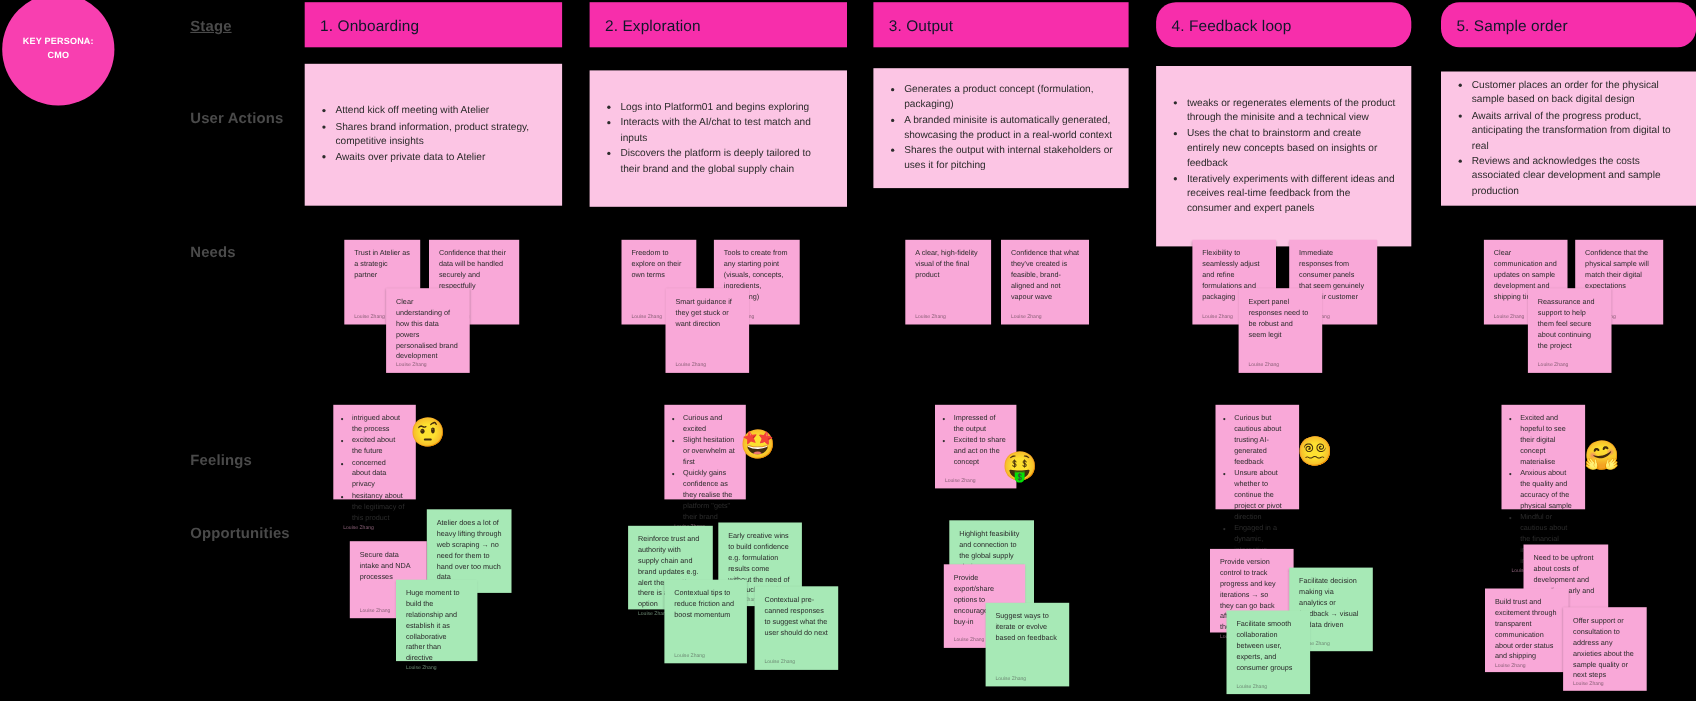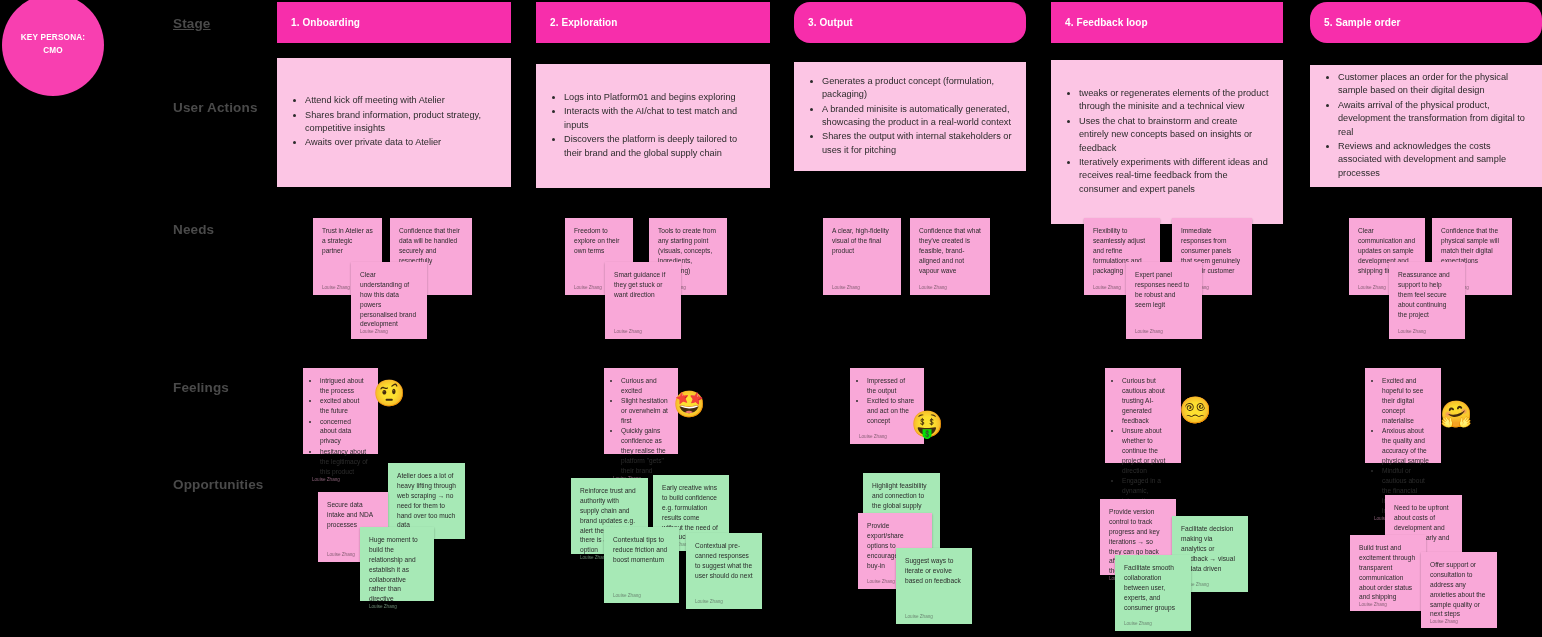--- a/index.html
+++ b/index.html
@@ -45,23 +45,23 @@
   
   .stage-chip {
     position: absolute;
     top: 2px;
     height: 41px;
     background: #F72EAB;
     display: flex; align-items: center;
     padding-left: 14px;
   }
   .stage-chip span {
-    color: #ffffff;
-    font-size: 10px;
-    font-weight: 700;
+    color: #0f172a;
+    font-size: 14px;
+    font-weight: 400;
     letter-spacing: .1px;
   }
 
   
   .actions-panel {
     position: absolute;
     background: #FCC5E4;
     display: flex; align-items: center;
   }
   .actions-panel ul {
@@ -115,34 +115,34 @@
 
   <div class="persona">
     <span>KEY PERSONA:</span>
     <span>CMO</span>
   </div>
 
   <div id="row-labels">
       <div class="row-label" style="top: 16px; text-decoration: underline;">Stage</div>
       <div class="row-label" style="top: 100px;">User Actions</div>
       <div class="row-label" style="top: 222px;">Needs</div>
-      <div class="row-label" style="top: 380px;">Feelings</div>
+      <div class="row-label" style="top: 411px;">Feelings</div>
       <div class="row-label" style="top: 477px;">Opportunities</div>
     </div>
   <div id="stage-chips">
       <div class="stage-chip" style="left: 277px; width: 234px;">
         <span>1. Onboarding</span>
       </div>
       <div class="stage-chip" style="left: 536px; width: 234px;">
         <span>2. Exploration</span>
       </div>
-      <div class="stage-chip" style="left: 794px; width: 232px; border-radius: 16px;">
+      <div class="stage-chip" style="left: 794px; width: 232px;">
         <span>3. Output</span>
       </div>
-      <div class="stage-chip" style="left: 1051px; width: 232px;">
+      <div class="stage-chip" style="left: 1051px; width: 232px; border-radius: 18px;">
         <span>4. Feedback loop</span>
       </div>
       <div class="stage-chip" style="left: 1310px; width: 232px; border-radius: 17px;">
         <span>5. Sample order</span>
       </div>
     </div>
   <div id="action-panels">
       <div class="actions-panel" style="left: 277px; top: 58px; width: 234px; height: 129px;">
         <ul>
           <li>Attend kick off meeting with Atelier</li>
@@ -166,23 +166,23 @@
       </div>
       <div class="actions-panel" style="left: 1051px; top: 60px; width: 232px; height: 164px;">
         <ul>
           <li>tweaks or regenerates elements of the product through the minisite and a technical view</li>
           <li>Uses the chat to brainstorm and create entirely new concepts based on insights or feedback</li>
           <li>Iteratively experiments with different ideas and receives real-time feedback from the consumer and expert panels</li>
         </ul>
       </div>
       <div class="actions-panel" style="left: 1310px; top: 65px; width: 232px; height: 122px;">
         <ul>
-          <li>Customer places an order for the physical sample based on their digital design</li>
-          <li>Awaits arrival of the physical product, development the transformation from digital to real</li>
-          <li>Reviews and acknowledges the costs associated with development and sample processes</li>
+          <li>Customer places an order for the physical sample based on back digital design</li>
+          <li>Awaits arrival of the progress product, anticipating the transformation from digital to real</li>
+          <li>Reviews and acknowledges the costs associated clear development and sample production</li>
         </ul>
       </div>
     </div>
   <div id="notes-layer">
       <div class="note pink" style="left: 313px; top: 218px; width: 69px; height: 77px;">
         <div class="body">Trust in Atelier as a strategic partner</div>
         <div class="author">Louise Zhang</div>
       </div>
       <div class="note pink" style="left: 390px; top: 218px; width: 82px; height: 77px;">
         <div class="body">Confidence that their data will be handled securely and respectfully</div>

